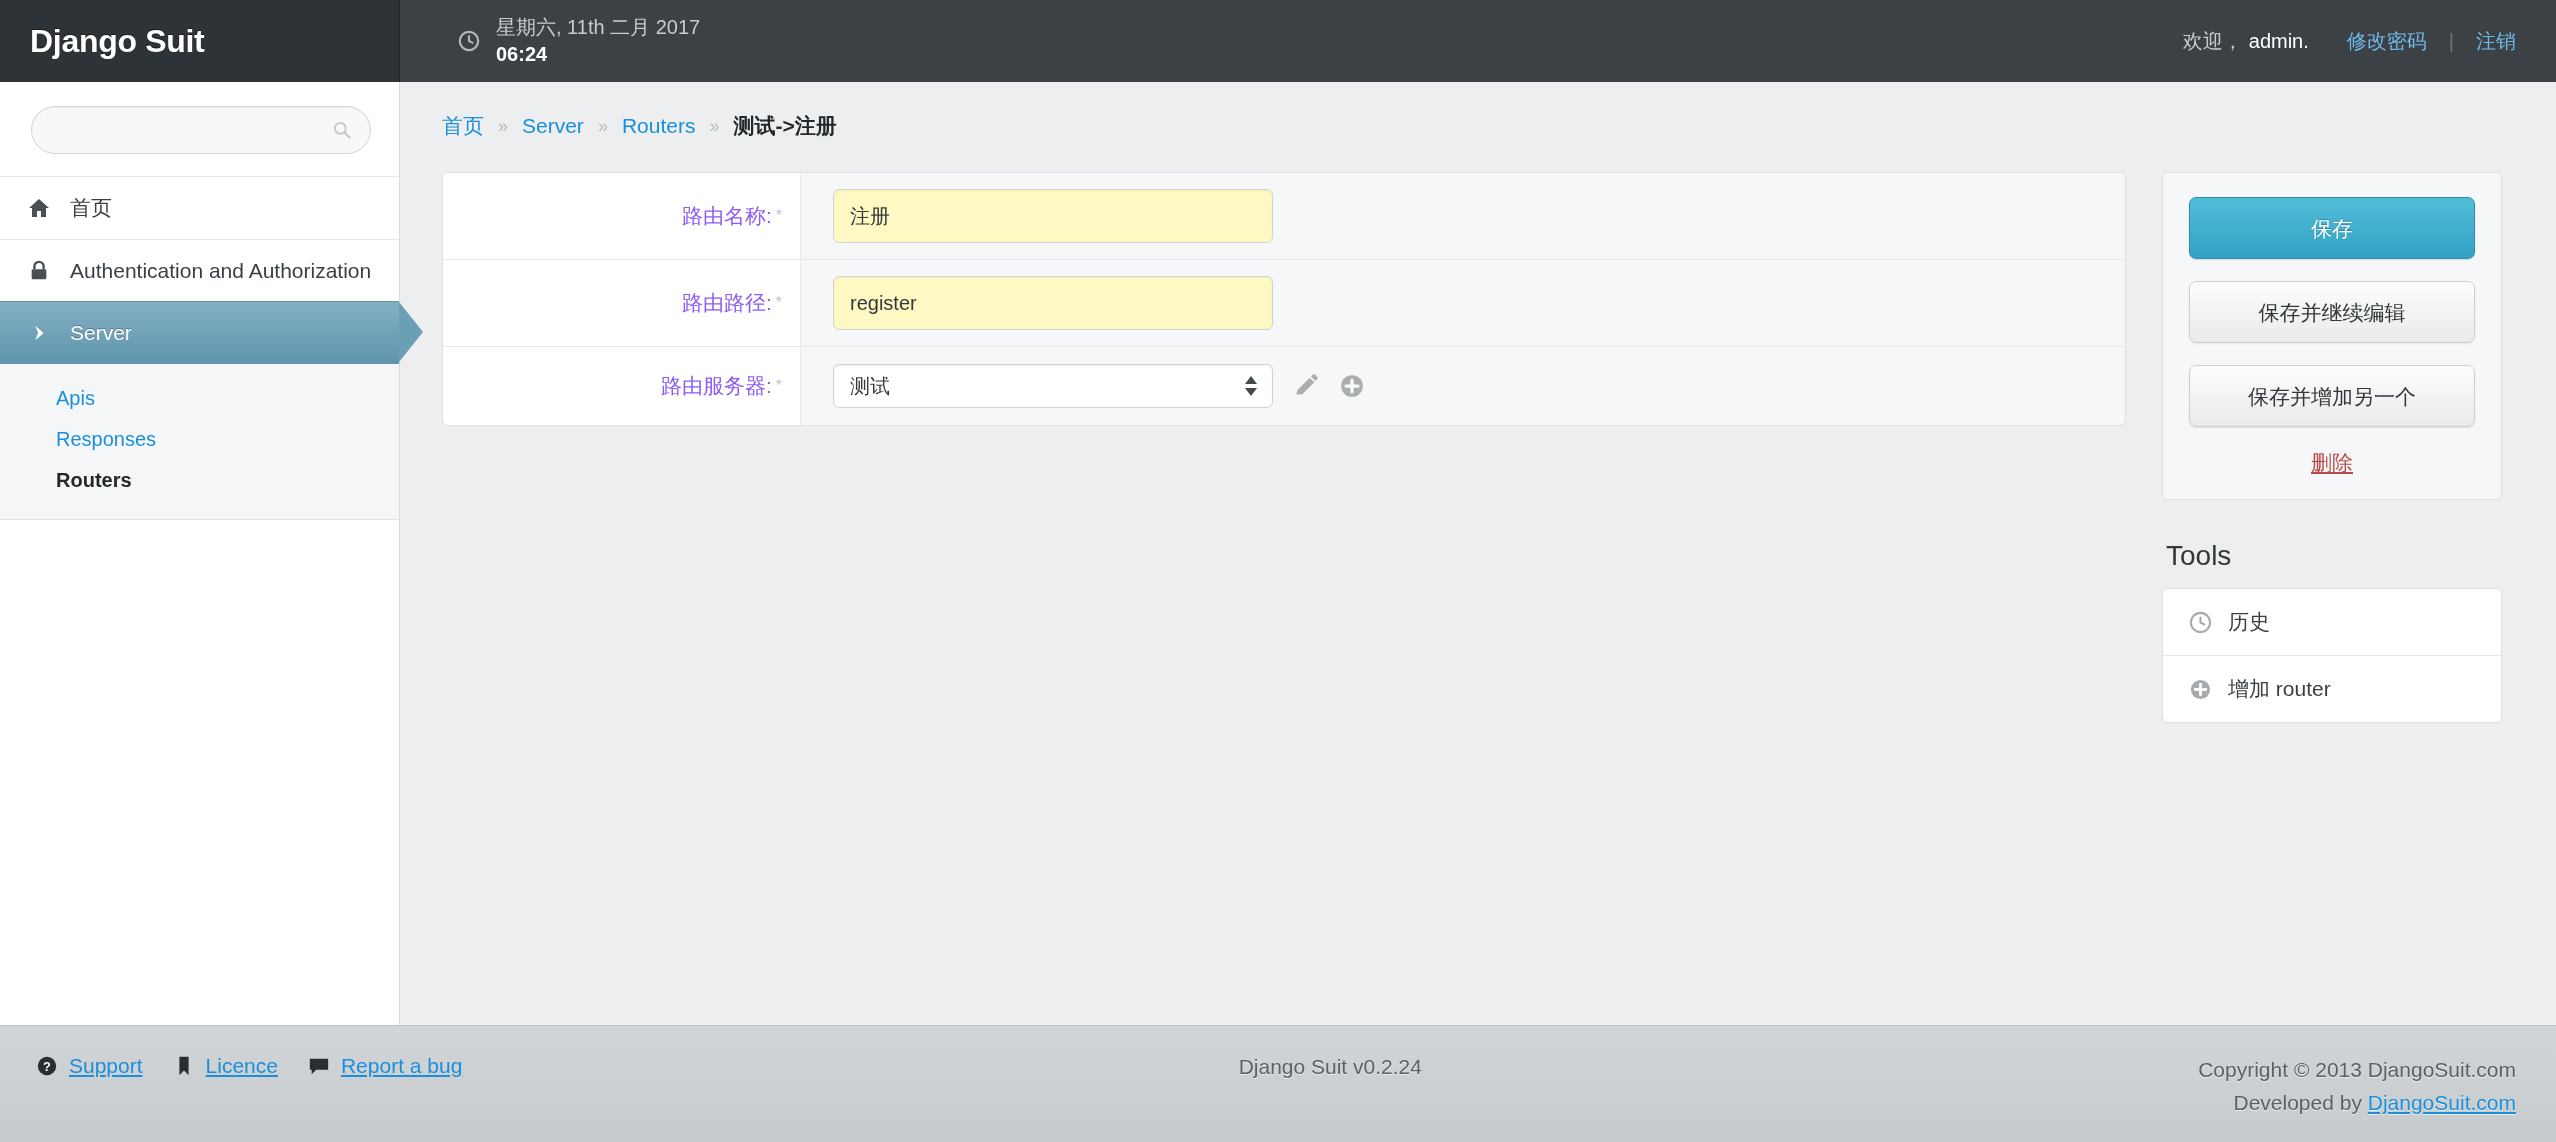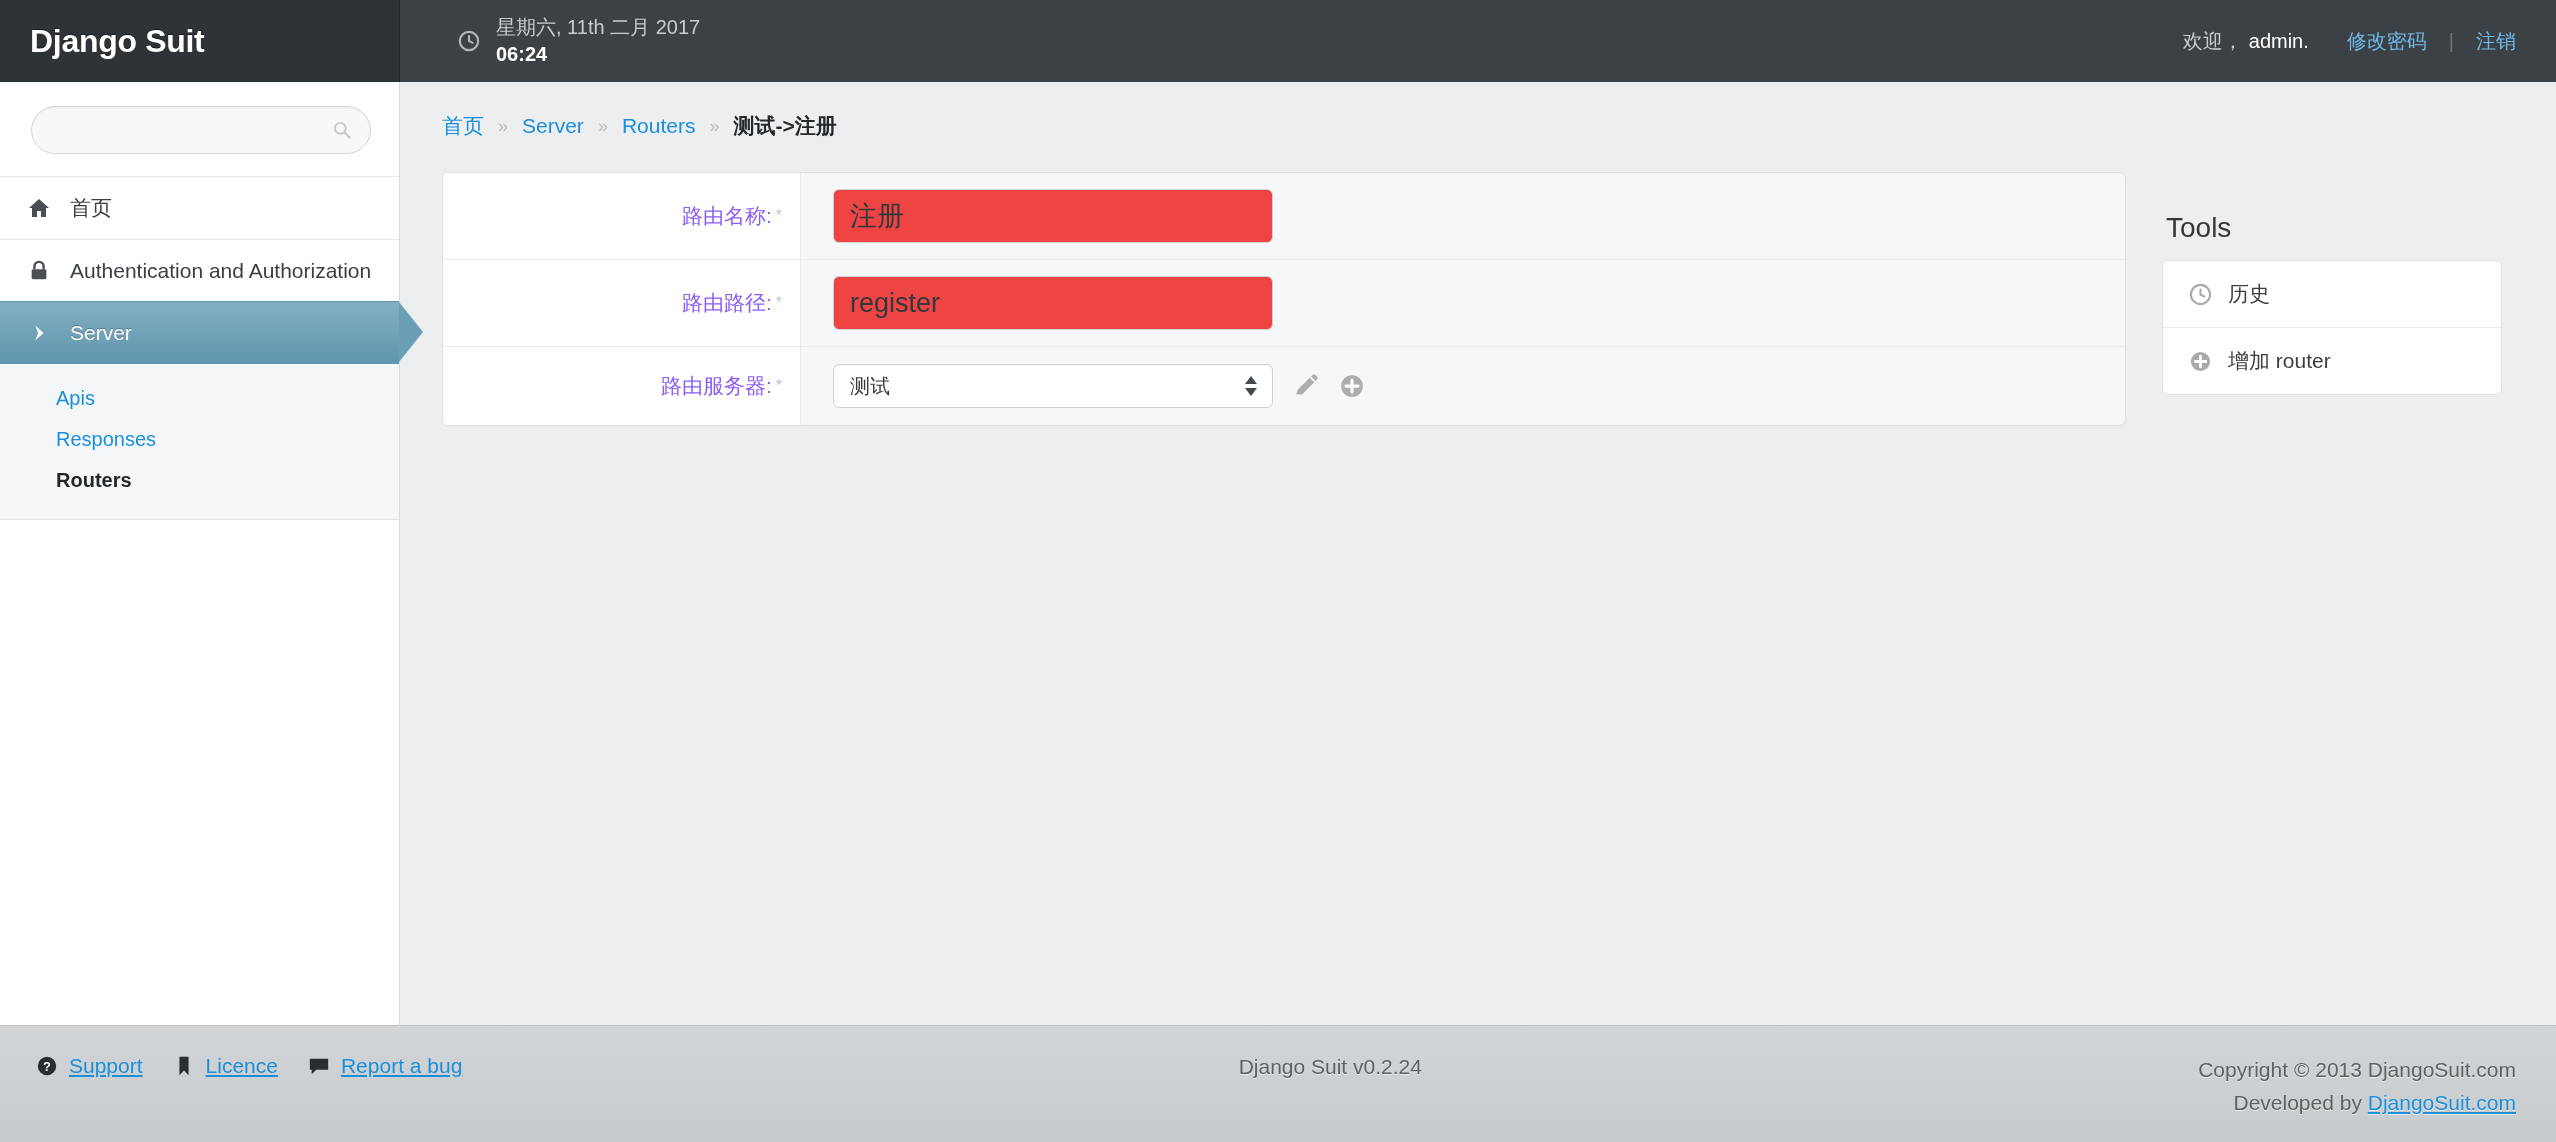--- a/index.html
+++ b/index.html
@@ -284,24 +284,24 @@
     gap: 20px;
     padding: 16px 0 16px 32px;
     box-sizing: border-box;
   }
   .text-input {
     width: 440px;
     height: 54px;
     box-sizing: border-box;
     border: 1px solid #CFD3D6;
     border-radius: 6px;
-    background: #ef4444;
+    background: #fef9c3;
     box-shadow: inset 0 1px 2px rgba(0,0,0,0.06);
     padding: 0 16px;
-    font-size: 27px;
+    font-size: 20px;
     font-family: "Liberation Sans", sans-serif;
     color: #33383C;
     outline: none;
   }
   .select-wrap {
     position: relative;
     width: 440px;
     height: 44px;
   }
   .select-input {
@@ -620,20 +620,28 @@
             <circle cx="12" cy="12" r="10" fill="#6E7478"></circle>
             <path d="M12 6.5 V17.5 M6.5 12 H17.5" stroke="#FFFFFF" stroke-width="3" stroke-linecap="round"></path>
           </svg>
         </div>
       </div>
 
     </div>
 
     <div class="right-col">
 
+      <div class="actions-panel">
+        <button class="btn btn-primary">保存</button>
+        <button class="btn btn-default">保存并继续编辑</button>
+        <button class="btn btn-default">保存并增加另一个</button>
+        <div class="delete-link-wrap">
+          <a class="delete-link" href="#">删除</a>
+        </div>
+      </div>
 
       <div class="tools-title">Tools</div>
 
       <div class="tools-panel">
         <a class="tool-item" href="#">
           <svg class="tool-icon" viewBox="0 0 24 24">
             <circle cx="12" cy="12" r="10" fill="none" stroke="#6E7478" stroke-width="2.2"></circle>
             <path d="M12 6.8 V12 L15.8 14" fill="none" stroke="#6E7478" stroke-width="2.2" stroke-linecap="round"></path>
           </svg>
           <span class="tool-label">历史</span>

